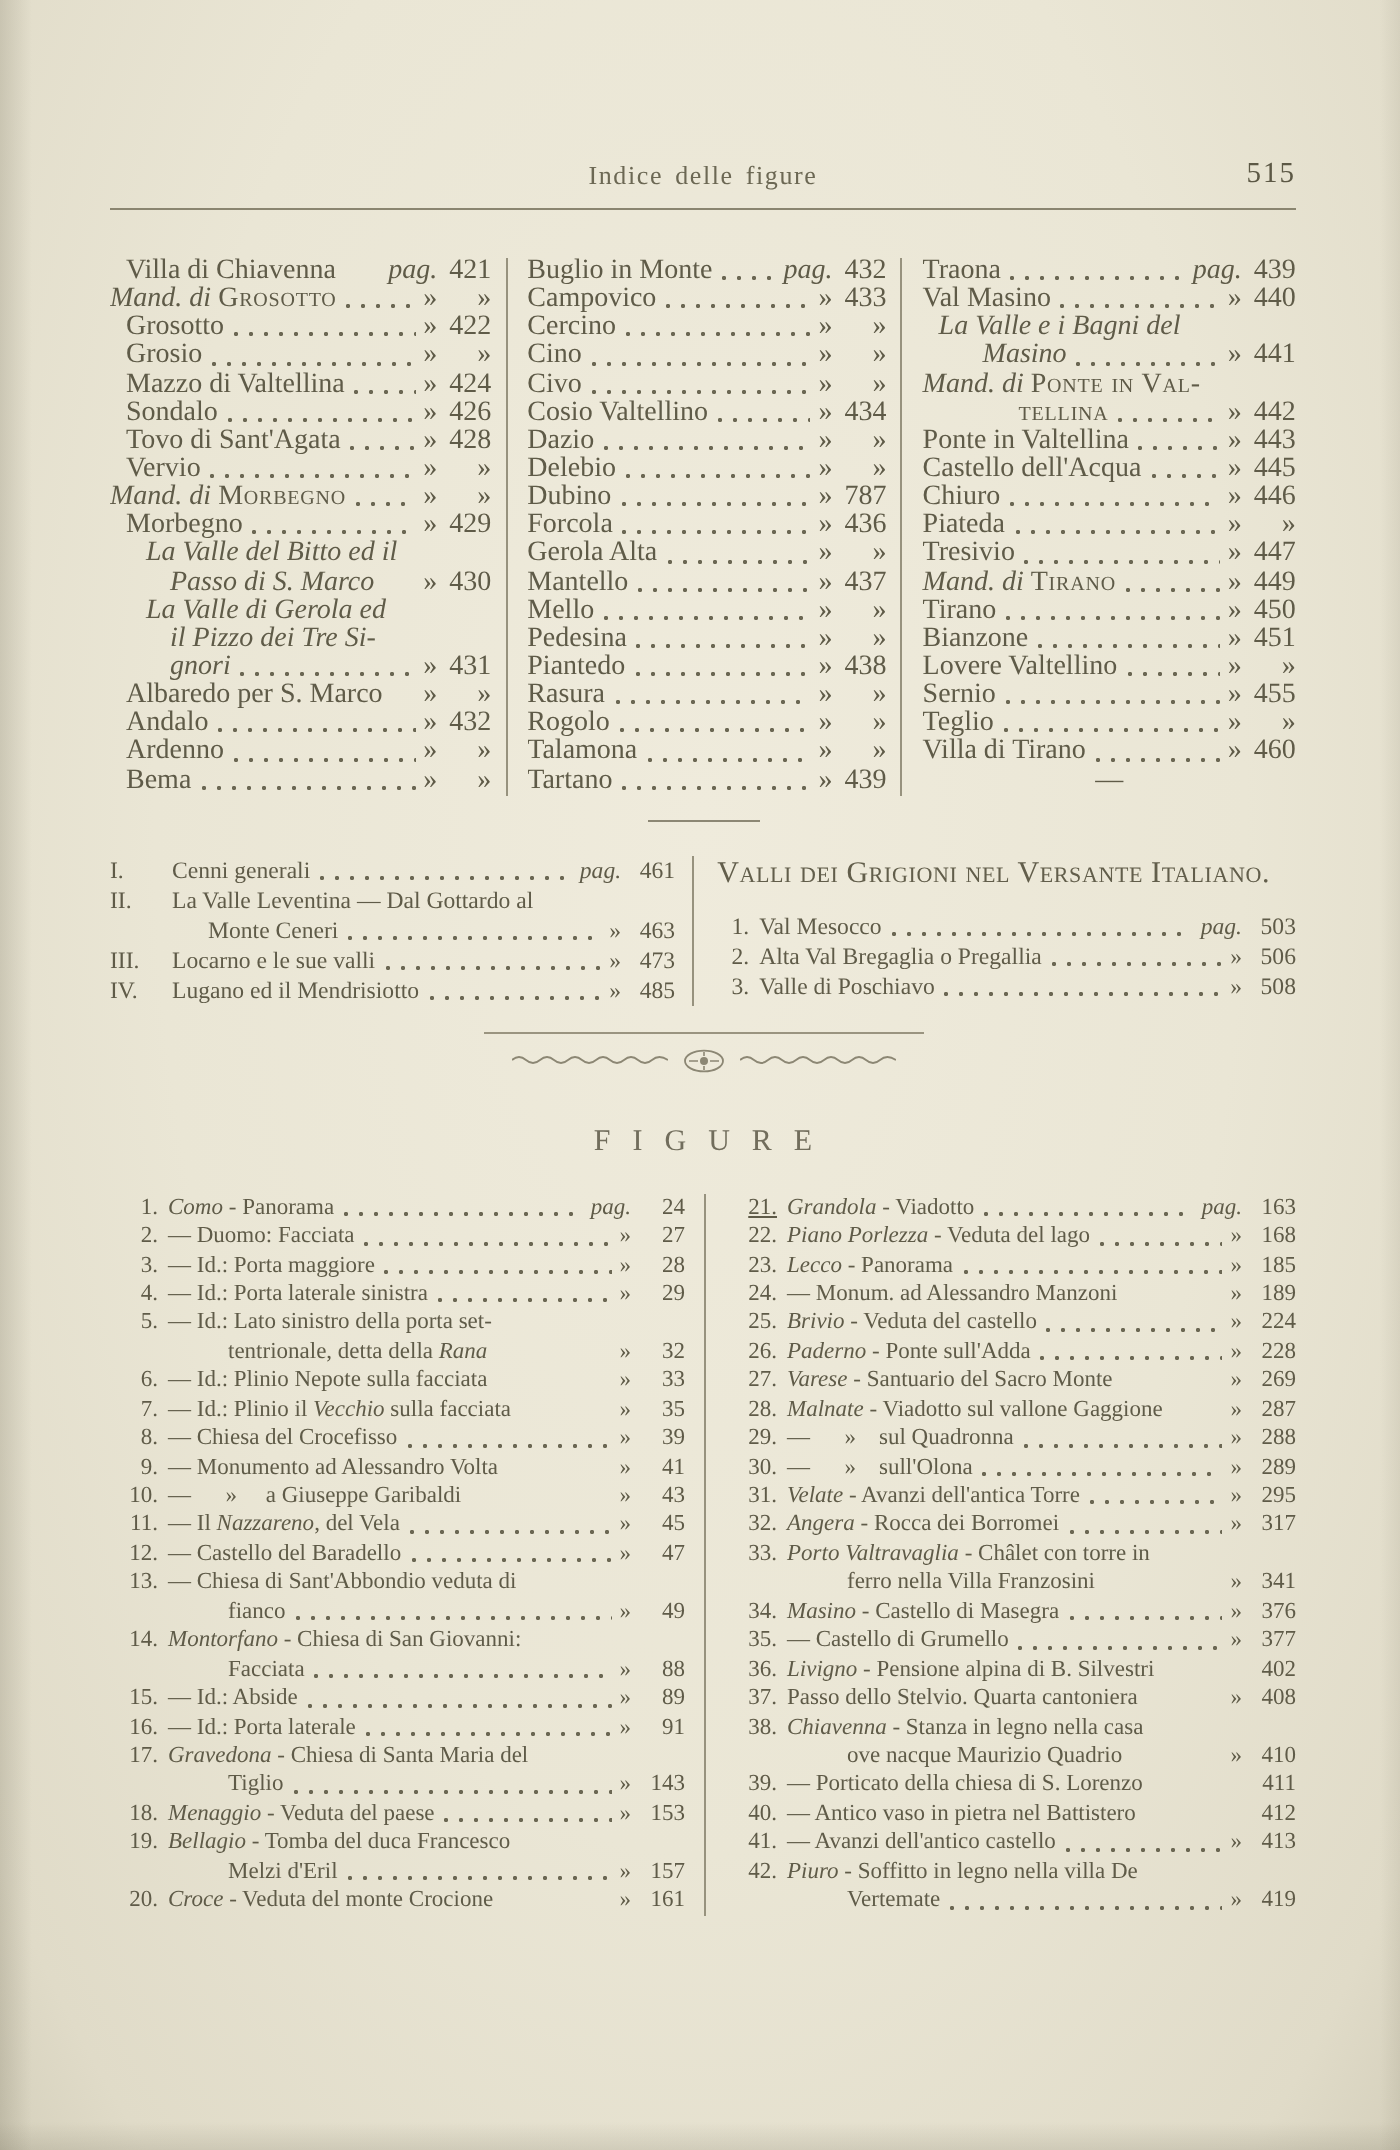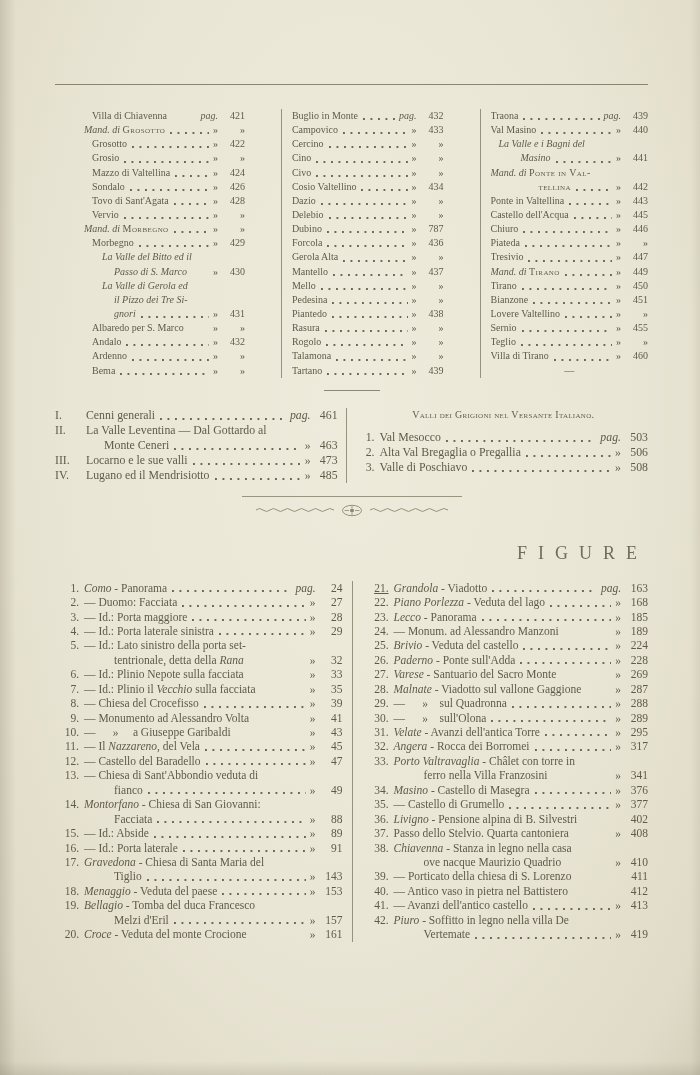--- a/index.html
+++ b/index.html
@@ -31,54 +31,58 @@
   .dots{flex:1 1 auto;min-width:6px;align-self:flex-end;height:2px;margin:0 4px 3px 5px;
         background-image:radial-gradient(circle at 1px 1px,#6b6753 .9px,transparent 1.25px);
         background-size:7.5px 2px;background-repeat:repeat-x;}
   .fill{flex:1 1 auto;min-width:4px;}
   .mark{flex:0 0 auto;margin-right:4px;}
   .pnum{flex:0 0 auto;min-width:23px;text-align:right;}
   em{font-style:italic;}
   .sc{font-variant:small-caps;letter-spacing:.4px;}
   
   .topindex{display:flex;margin-top:24px;}
-  .topindex .idxcol{width:33.33%;box-sizing:border-box;font-size:10px;margin-left:29px;}
+  .topindex .idxcol{width:33.33%;box-sizing:border-box;font-size:14px;}
   .topindex .idxcol .row{height:14.15px;line-height:14.15px;}
   .topindex .idxcol:nth-child(1){padding-right:7px;}
   .topindex .idxcol:nth-child(2){padding:0 7px 0 10px;border-left:1px solid #97927e;}
   .topindex .idxcol:nth-child(3){padding-left:10px;border-left:1px solid #97927e;}
   
   .secrule{width:56px;height:1px;background:#8c8774;margin:12px auto 0;}
   
   .canton{margin:30px 0 0;text-align:center;font-size:14px;font-weight:bold;letter-spacing:3px;word-spacing:7px;color:#6b6756;}
   
   .ticino{display:flex;margin-top:17px;font-size:11.8px;}
   .ticino .ticol{box-sizing:border-box;}
   .ticino .ticol.tleft{width:49%;padding-right:8px;}
   .ticino .ticol.tright{width:51%;padding-left:12px;border-left:1px solid #97927e;}
   .ticino .row{height:15px;line-height:15px;}
-  .subhead{font-variant:small-caps;text-align:center;font-size:10px;letter-spacing:.3px;margin:1px 0 10px;color:#625e4b;}
+  .subhead{font-variant:small-caps;text-align:left;font-size:15px;letter-spacing:.3px;margin:1px 0 10px;color:#625e4b;}
   
   .divider{margin-top:13px;}
   .divrule{width:220px;height:1px;background:#9a9480;margin:0 auto 7px;}
   .divsquig{display:flex;align-items:center;justify-content:center;gap:7px;}
   
-  .figtitle{margin:26px 0 0;text-align:right;font-size:18px;font-weight:normal;letter-spacing:11px;text-indent:11px;color:#716d5c;}
+  .figtitle{margin:26px 0 0;text-align:center;font-size:15px;font-weight:normal;letter-spacing:11px;text-indent:11px;color:#716d5c;}
   
   .figures{display:flex;margin-top:17px;font-size:11.5px;}
   .figcol{width:50%;box-sizing:border-box;}
   .figcol.fleft{padding-right:9px;}
   .figcol.fright{padding-left:12px;border-left:1px solid #97927e;}
   .figures .row{height:14.45px;line-height:14.45px;}
 </style>
 </head>
 <body>
 
 <div class="page">
 
+  <div class="header">
+    <div class="htitle">Indice delle figure</div>
+    <div class="pageno">515</div>
+  </div>
   <div class="hrule"></div>
 
   <div class="topindex">
     <div class="idxcol">
         <div class="row">
           <span class="txt ind1">Villa di Chiavenna</span>
           <span class="fill"></span>
           <span class="mark"><em>pag.</em></span>
           <span class="pnum">421</span>
         </div>

